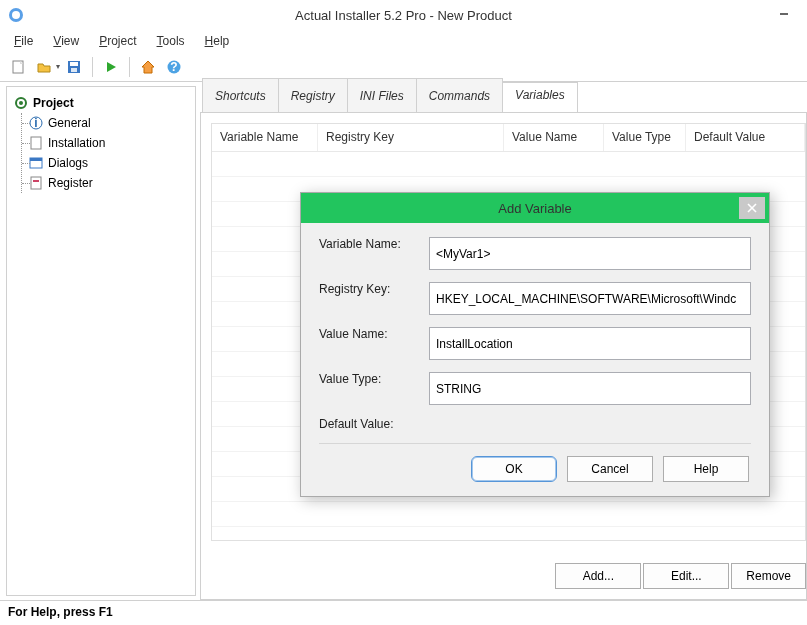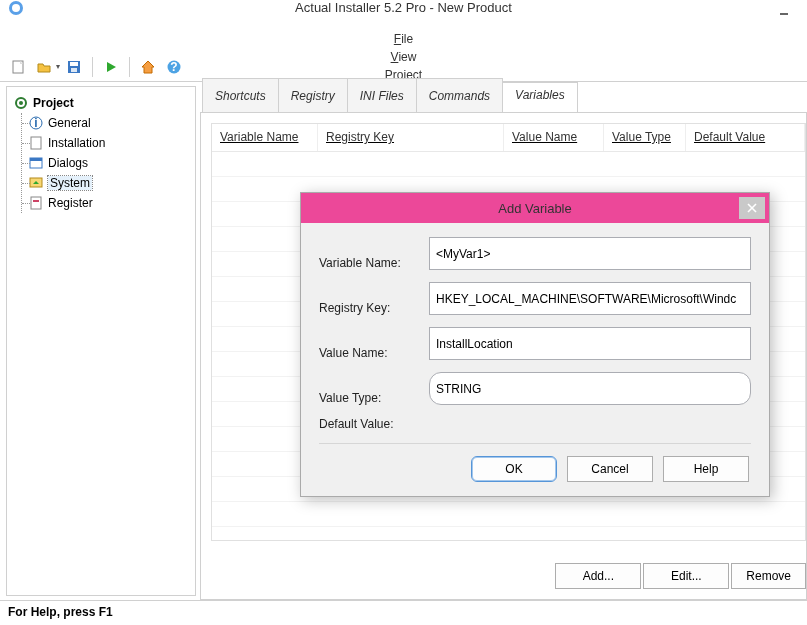--- a/index.html
+++ b/index.html
@@ -1,24 +1,24 @@
 <!DOCTYPE html>
 <html><head>
 <meta charset="utf-8">
 <style>
 * { box-sizing: border-box; margin: 0; padding: 0; font-family: "Segoe UI", Tahoma, sans-serif; font-size: 12px; }
 html, body { width: 807px; height: 625px; background: #fff; overflow: hidden; }
 
-.titlebar { height: 30px; display: flex; background: #fff; position: relative; }
+.titlebar { height: 30px; display: flex; align-items: center; background: #fff; position: relative; }
 .titlebar .app-icon { width: 16px; height: 16px; margin-left: 8px; }
 .titlebar .title { position: absolute; left: 0; right: 0; text-align: center; font-size: 13px; color: #333; pointer-events: none; }
 .titlebar .win-controls { position: absolute; right: 0; top: 0; display: flex; }
 .titlebar .win-btn { width: 46px; height: 28px; display: flex; align-items: center; justify-content: center; color: #333; }
 
-.menubar { height: 22px; display: flex; align-items: center; padding: 0 8px; gap: 0; flex-direction: column; }
+.menubar { height: 22px; display: flex; align-items: center; padding: 0 8px; gap: 8px; }
 .menubar .menu-item { padding: 2px 6px; color: #333; }
 .menubar .menu-item u { text-decoration: underline; }
 
 .toolbar { height: 30px; display: flex; align-items: center; padding: 2px 6px; gap: 2px; border-bottom: 1px solid #d0d0d0; }
 .toolbar .tbtn { width: 24px; height: 24px; display: flex; align-items: center; justify-content: center; border: 1px solid transparent; }
 .toolbar .sep { width: 1px; height: 20px; background: #d0d0d0; margin: 0 4px; }
 .toolbar .dropdown-arrow { font-size: 8px; color: #555; margin-left: -2px; }
 
 .body-row { display: flex; height: 518px; }
 .tree-pane { width: 190px; border: 1px solid #d0d0d0; margin: 4px 0 4px 6px; background: #fff; padding: 6px 4px; }
@@ -29,46 +29,46 @@
 .tree-icon { width: 16px; height: 16px; flex: none; }
 .tree-item.selected span.lbl { background: #e5f1fb; outline: 1px dotted #888; padding: 0 2px; }
 
 .right-pane { flex: 1; margin: 4px 0 4px 4px; position: relative; }
 .tabs { display: flex; align-items: flex-end; height: 26px; padding-left: 2px; position: relative; }
 .tab { padding: 10px 12px; border: 1px solid #d0d0d0; border-bottom: none; background: #f4f4f4; margin-right: -1px; position: relative; top: 1px; color: #333; font-style: italic; }
 .tab.active { background: #fff; z-index: 2; top: 0; padding-top: 5px; }
 .tab-content { border: 1px solid #d0d0d0; height: 488px; background: #fff; position: relative; }
 
 .grid { position: absolute; left: 10px; right: 0; top: 10px; bottom: 58px; border: 1px solid #e0e0e0; overflow: hidden; }
-.grid-header { display: flex; height: 28px; background: #fff; border-bottom: 1px solid #e8e8e8; text-decoration: underline; }
+.grid-header { display: flex; height: 28px; background: #fff; border-bottom: 1px solid #e8e8e8; }
 .grid-header .col { padding: 6px 8px; border-right: 1px solid #eee; color: #333; font-size: 12px; }
 .grid-rows { height: calc(100% - 28px); background:
   repeating-linear-gradient(to bottom, #fff 0, #fff 24px, #f2f2f2 24px, #f2f2f2 25px),
   repeating-linear-gradient(to right, transparent 0, transparent 105px, #f2f2f2 105px, #f2f2f2 106px);
 }
 
 .bottom-buttons { position: absolute; right: 0; bottom: 10px; display: flex; gap: 2px; }
 .btn { min-width: 86px; height: 26px; border: 1px solid #adadad; background: #fdfdfd; padding: 0 14px; display: inline-flex; align-items: center; justify-content: center; }
 
 .statusbar { height: 22px; border-top: 1px solid #d0d0d0; display: flex; align-items: center; padding: 0 8px; font-weight: bold; }
 
 .dialog { position: absolute; left: 300px; top: 192px; width: 470px; background: #f0f0f0; border: 1px solid #aaa; box-shadow: 3px 3px 14px rgba(0,0,0,.25); z-index: 50; }
-.dialog-titlebar { height: 30px; background: #ec4899; display: flex; align-items: center; position: relative; }
+.dialog-titlebar { height: 30px; background: #22c55e; display: flex; align-items: center; position: relative; }
 .dialog-titlebar .dtitle { flex: 1; text-align: center; font-size: 13px; color: #333; }
 .dialog-titlebar .close { position: absolute; right: 4px; top: 4px; width: 26px; height: 22px; background: #c9c9c9; color: #fff; display: flex; align-items: center; justify-content: center; }
 .dialog-body { padding: 14px 18px 8px; }
-.form-row { display: flex; align-items: flex-end; margin-bottom: 12px; }
+.form-row { display: flex; align-items: flex-start; margin-bottom: 12px; }
 .form-row label { width: 110px; color: #222; }
 .form-row .field { flex: 1; display: flex; gap: 4px; }
 .form-row input[type=text], .form-row select { flex: 1; height: 33px; border: 1px solid #abadb3; padding: 2px 6px; background: #fff; font-size: 12px; }
 .form-row .browse { width: 28px; height: 24px; border: 1px solid #adadad; background: #fdfdfd; display: inline-flex; align-items: center; justify-content: center; }
 .dialog hr { border: none; border-top: 1px solid #d6d6d6; margin: 6px 0 12px; }
 .dialog-buttons { display: flex; justify-content: flex-end; gap: 10px; padding-right: 2px; padding-bottom: 6px; }
 .btn.default { border-color: #5695d8; box-shadow: 0 0 0 1px #a3c7ec inset; border-radius: 6px; }
-select { appearance: none; -webkit-appearance: none; background-image: linear-gradient(45deg, transparent 50%, #555 50%), linear-gradient(-45deg, transparent 50%, #555 50%); background-position: right 10px center, right 5px center; background-size: 5px 5px; background-repeat: no-repeat; border-radius: 12px; }
+select { appearance: none; -webkit-appearance: none; background-image: linear-gradient(45deg, transparent 50%, #555 50%), linear-gradient(-45deg, transparent 50%, #555 50%); background-position: right 10px center, right 5px center; background-size: 5px 5px; background-repeat: no-repeat; }
 
 svg { display: block; }
 </style>
 </head>
 <body>
 
 <div class="titlebar">
   <span class="app-icon">
     <svg width="16" height="16">
         <circle cx="8" cy="8" r="7" fill="#5aa0e8"></circle>
@@ -164,29 +164,20 @@
       </div>
       <div class="tree-item">
         <span class="tree-icon">
             <svg width="16" height="16">
               <rect x="2" y="3" width="12" height="10" fill="#fff" stroke="#3b78c4"></rect>
               <rect x="2" y="3" width="12" height="3" fill="#3b78c4"></rect>
             </svg>
           </span>
         <span class="lbl">Dialogs</span>
       </div>
-      <div class="tree-item selected">
-        <span class="tree-icon">
-            <svg width="16" height="16">
-              <rect x="2" y="3" width="12" height="9" fill="#f7d774" stroke="#b38a1a"></rect>
-              <polygon points="8,6 11,9 5,9" fill="#2fa82f"></polygon>
-            </svg>
-          </span>
-        <span class="lbl">System</span>
-      </div>
       <div class="tree-item">
         <span class="tree-icon">
             <svg width="16" height="16">
               <rect x="3" y="2" width="10" height="12" fill="#fff" stroke="#888"></rect>
               <rect x="5" y="5" width="6" height="2" fill="#c46"></rect>
             </svg>
           </span>
         <span class="lbl">Register</span>
       </div>
     </div>

